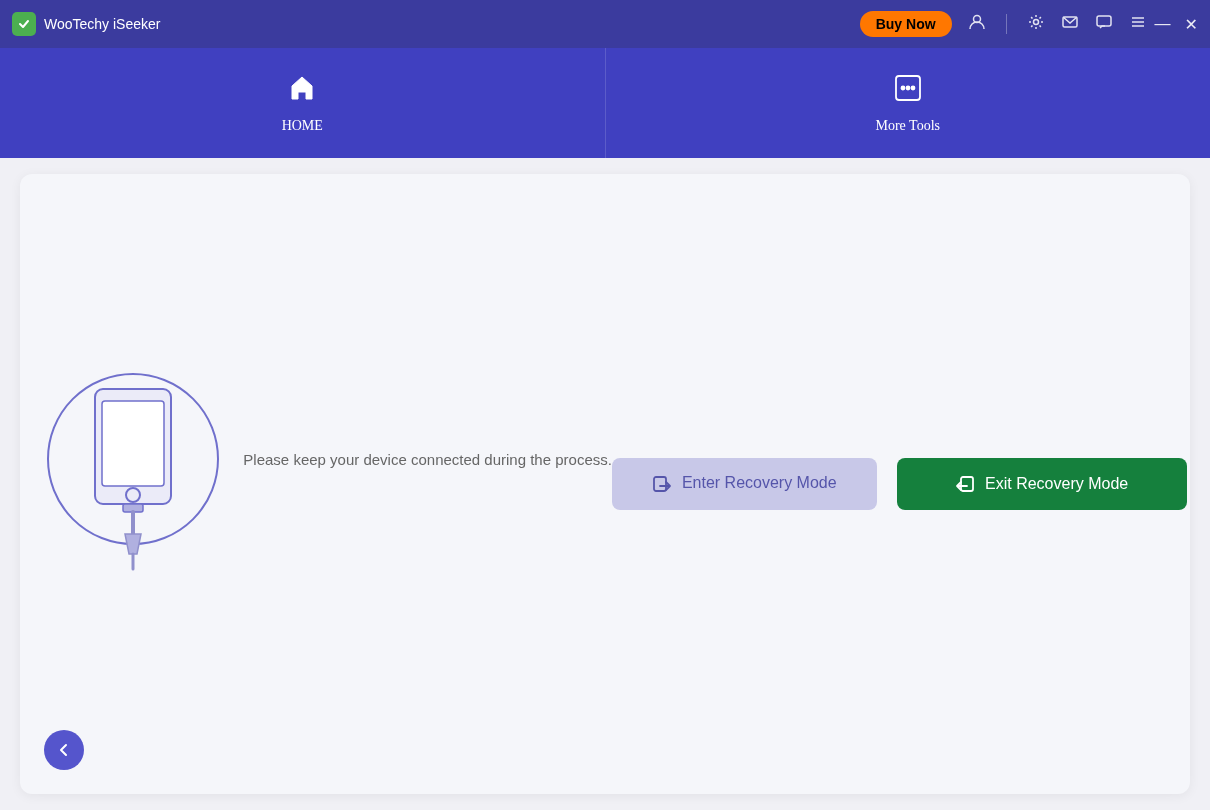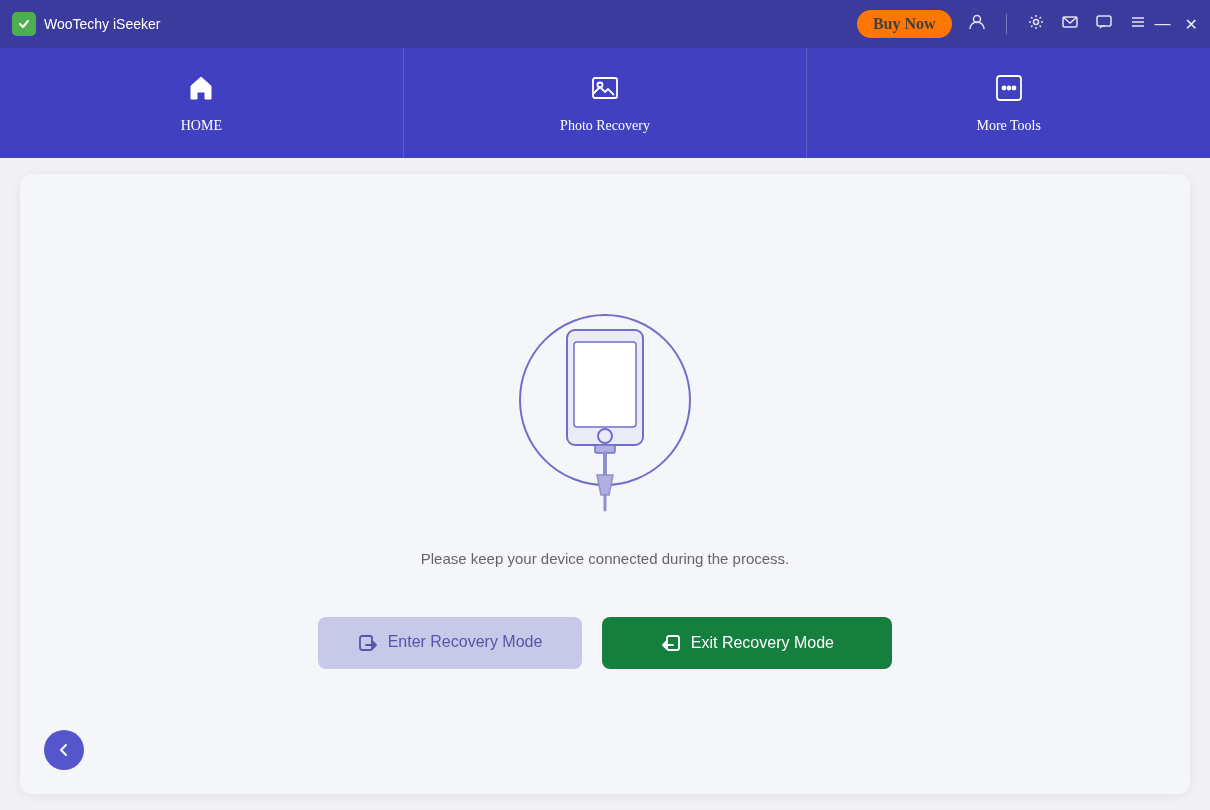--- a/index.html
+++ b/index.html
@@ -35,29 +35,28 @@
       color: white;
     }
     .title-bar-title {
       font-size: 14px;
       font-weight: 500;
       color: white;
       flex: 1;
     }
     .buy-now-btn {
       background: #ff7700;
-      color: #404040;
+      color: #000000;
       border: none;
       border-radius: 14px;
       padding: 5px 16px;
-      font-size: 16px;
+      font-size: 14px;
       font-weight: 600;
       cursor: pointer;
       margin-right: 16px;
-      font-family: Liberation Serif, serif;
     }
     .title-bar-icons {
       display: flex;
       align-items: center;
       gap: 16px;
     }
     .title-bar-icon {
       color: white;
       opacity: 0.85;
       font-size: 16px;
@@ -115,21 +114,21 @@
       font-weight: 400;
     }
 
     
     .main-content {
       background: #f5f6fa;
       margin: 16px 20px;
       border-radius: 12px;
       height: calc(810px - 48px - 110px - 32px);
       display: flex;
-      flex-direction: column;
+      flex-direction: row;
       align-items: center;
       justify-content: center;
       position: relative;
       box-shadow: 0 2px 12px rgba(0,0,0,0.06);
     }
 
     
     .device-illustration {
       width: 220px;
       height: 220px;
@@ -251,30 +250,20 @@
     <span class="nav-icon">
       <svg width="30" height="30" viewBox="0 0 30 30" fill="none">
         <path d="M5 13L15 4L25 13V26H19V19H11V26H5V13Z" fill="white" stroke="white" stroke-width="1" stroke-linejoin="round"></path>
       </svg>
     </span>
     <span class="nav-label">HOME</span>
   </div>
   <div class="nav-item">
     <span class="nav-icon">
       <svg width="30" height="30" viewBox="0 0 30 30" fill="none" stroke="white" stroke-width="1.8">
-        <rect x="3" y="5" width="24" height="20" rx="2"></rect>
-        <circle cx="10" cy="12" r="2.5"></circle>
-        <path d="M3 21l7-7 5 5 3-3 6 6"></path>
-      </svg>
-    </span>
-    <span class="nav-label">Photo Recovery</span>
-  </div>
-  <div class="nav-item">
-    <span class="nav-icon">
-      <svg width="30" height="30" viewBox="0 0 30 30" fill="none" stroke="white" stroke-width="1.8">
         <rect x="3" y="3" width="24" height="24" rx="3"></rect>
         <circle cx="10" cy="15" r="1.5" fill="white"></circle>
         <circle cx="15" cy="15" r="1.5" fill="white"></circle>
         <circle cx="20" cy="15" r="1.5" fill="white"></circle>
       </svg>
     </span>
     <span class="nav-label">More Tools</span>
   </div>
 </div>
 

